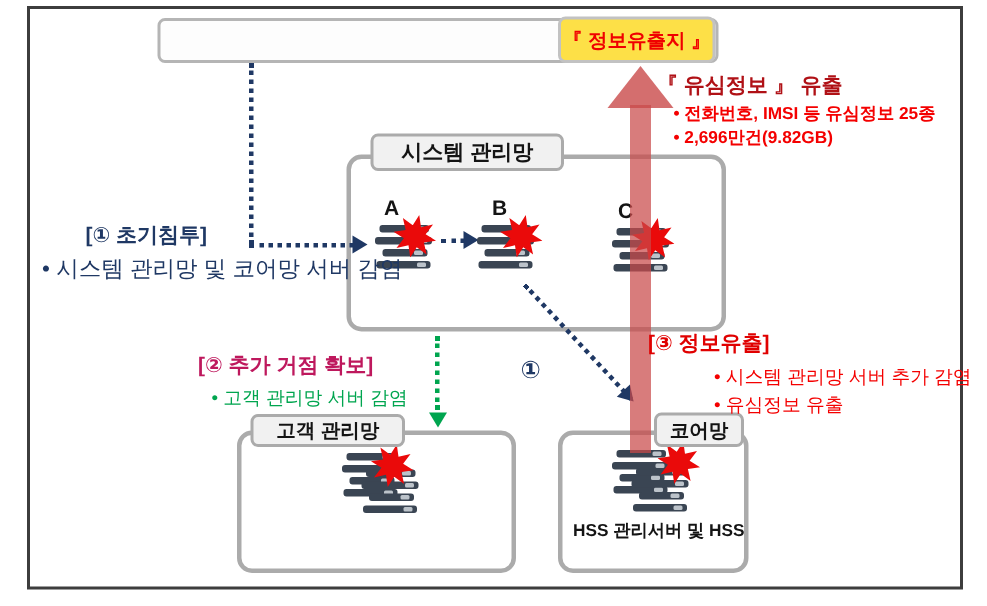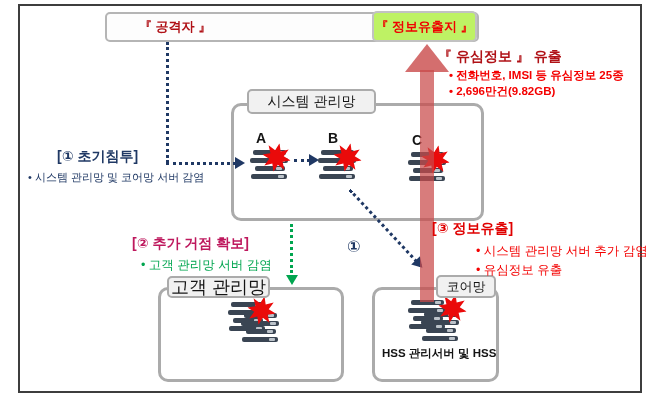--- a/index.html
+++ b/index.html
@@ -11,33 +11,33 @@
   .abs{position:absolute;}
 
   
   .frame{left:18px;top:4px;width:620px;height:385px;border:2px solid #3d3d3d;background:#fff;}
 
   
   .topbar{left:105px;top:12px;width:370px;height:26px;background:#fdfdfd;
     border:2px solid #b5b5b5;border-radius:5px;z-index:3;}
   .topbar .attacker{position:absolute;left:32px;top:4px;font-size:13px;font-weight:bold;color:#b01116;white-space:nowrap;}
   .topbar .internet{position:absolute;left:50%;top:3px;transform:translateX(-55%);font-size:14px;font-weight:bold;color:#141414;white-space:nowrap;}
-  .leakbox{left:372px;top:11px;width:101px;height:27px;background:#bef264;border:2px solid #c2c2c2;
+  .leakbox{left:372px;top:11px;width:101px;height:27px;background:#fde047;border:2px solid #c2c2c2;
     border-radius:5px;z-index:4;display:flex;align-items:center;justify-content:center;}
   .leakbox span{font-size:13px;font-weight:bold;color:#f00000;white-space:nowrap;}
 
   
   .netbox{border:3px solid #ababab;border-radius:10px;background:transparent;z-index:1;}
   .sysbox{left:231px;top:103px;width:247px;height:112px;}
   .custbox{left:158px;top:287px;width:180px;height:89px;}
   .corebox{left:372px;top:287px;width:121px;height:89px;}
   .nettab{background:#f1f1f1;border:2px solid #ababab;border-radius:5px;z-index:4;
-    display:flex;align-items:center;justify-content:center;font-weight:normal;color:#141414;white-space:nowrap;}
+    display:flex;align-items:center;justify-content:center;font-weight:bold;color:#141414;white-space:nowrap;}
   .systab{left:247px;top:89px;width:125px;height:21px;font-size:14px;}
-  .custtab{left:167px;top:276px;width:99px;height:18px;font-size:18px;}
+  .custtab{left:167px;top:276px;width:99px;height:18px;font-size:13px;}
   .coretab{left:436px;top:275px;width:56px;height:19px;font-size:13px;}
 
   
   .nline{z-index:5;}
   .dot-v1{left:166px;top:42px;height:121px;border-left:3px dotted #1f3864;}
   .dot-h1{left:166px;top:162px;width:70px;border-top:3px dotted #1f3864;}
   .dot-h2{left:294px;top:159px;width:16px;border-top:3px dotted #1f3864;}
   .diag{left:351px;top:189px;width:104px;border-top:3px dotted #1f3864;transform-origin:0 0;transform:rotate(47deg);}
   .arrR{width:0;height:0;border-top:6px solid transparent;border-bottom:6px solid transparent;border-left:10px solid #1f3864;}
   .arr1{left:235px;top:157px;}
@@ -62,37 +62,36 @@
   .server i:nth-child(4){width:36px;margin-left:1px;}
 
   .srvlabel{font-size:14px;font-weight:bold;color:#141414;z-index:3;}
 
   
   .burst{width:29px;height:29px;background:#ea0a0a;z-index:3;transform:rotate(12deg);
     clip-path:polygon(50% 0%,59.7% 26.5%,85.4% 14.6%,73.5% 40.3%,100% 50%,73.5% 59.7%,85.4% 85.4%,59.7% 73.5%,50% 100%,40.3% 73.5%,14.6% 85.4%,26.5% 59.7%,0% 50%,26.5% 40.3%,14.6% 14.6%,40.3% 26.5%);}
 
   
   .t-navy-title{color:#1f3864;font-weight:bold;font-size:14px;white-space:nowrap;z-index:4;}
-  .t-navy{color:#1f3864;font-size:11px;white-space:nowrap;z-index:4;}
+  .t-navy{color:#1f3864;font-size:15px;white-space:nowrap;z-index:4;}
   .t-green-title{color:#be185d;font-weight:bold;font-size:14px;white-space:nowrap;z-index:4;}
   .t-green{color:#00a54f;font-size:12.5px;white-space:nowrap;z-index:4;}
   .t-red-title{color:#e00000;font-weight:bold;font-size:14px;white-space:nowrap;z-index:7;}
   .t-red{color:#f40000;font-size:12.5px;white-space:nowrap;z-index:7;margin-left:36px;}
   .usim-title{left:438px;top:48px;color:#b01116;font-weight:bold;font-size:14px;white-space:nowrap;z-index:7;}
   .usim-b{color:#f40000;font-weight:bold;font-size:11.5px;white-space:nowrap;z-index:7;}
   .marker1{left:347px;top:237px;color:#1f3864;font-size:16px;font-weight:bold;z-index:5;}
   .hss{left:382px;top:346px;width:118px;text-align:left;font-weight:bold;font-size:11.5px;color:#141414;z-index:4;white-space:nowrap;}
 </style>
 </head>
 <body>
 
 <div class="abs frame"></div>
 
 <div class="abs topbar">
-  <span class="attacker">『 공격자 』</span>
 </div>
 <div class="abs leakbox">
   <span>『 정보유출지 』</span>
 </div>
 
 <div class="abs nline dot-v1"></div>
 <div class="abs nline dot-h1"></div>
 <div class="abs arrR arr1"></div>
 
 <div class="abs netbox sysbox"></div>

